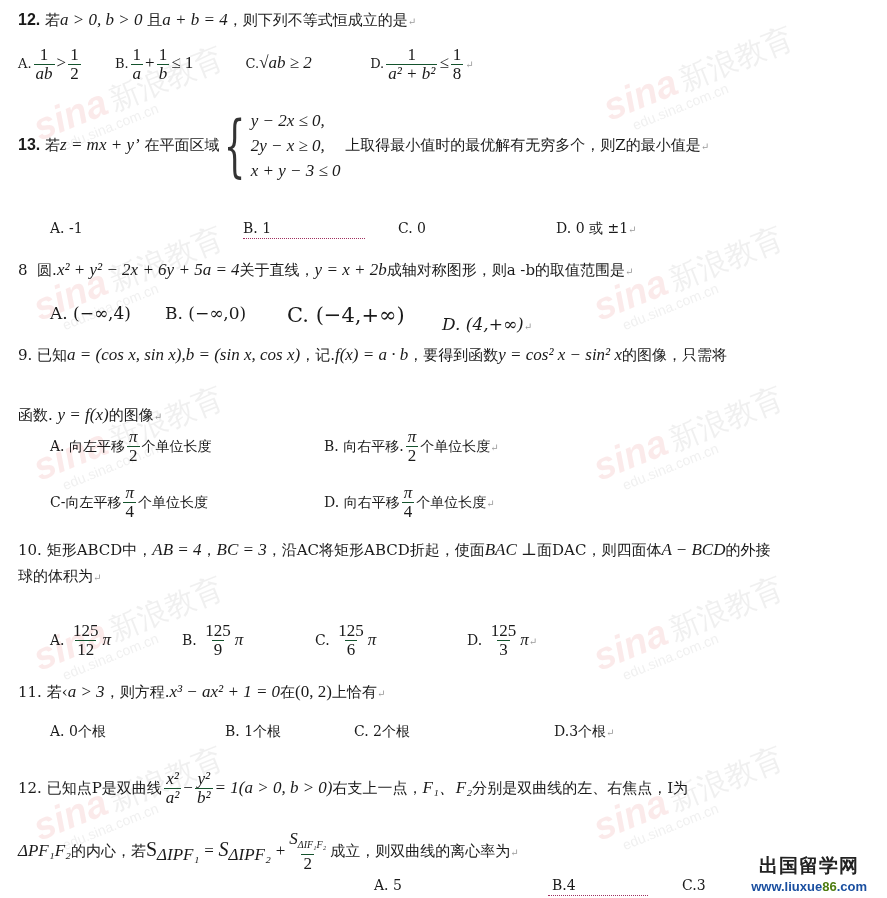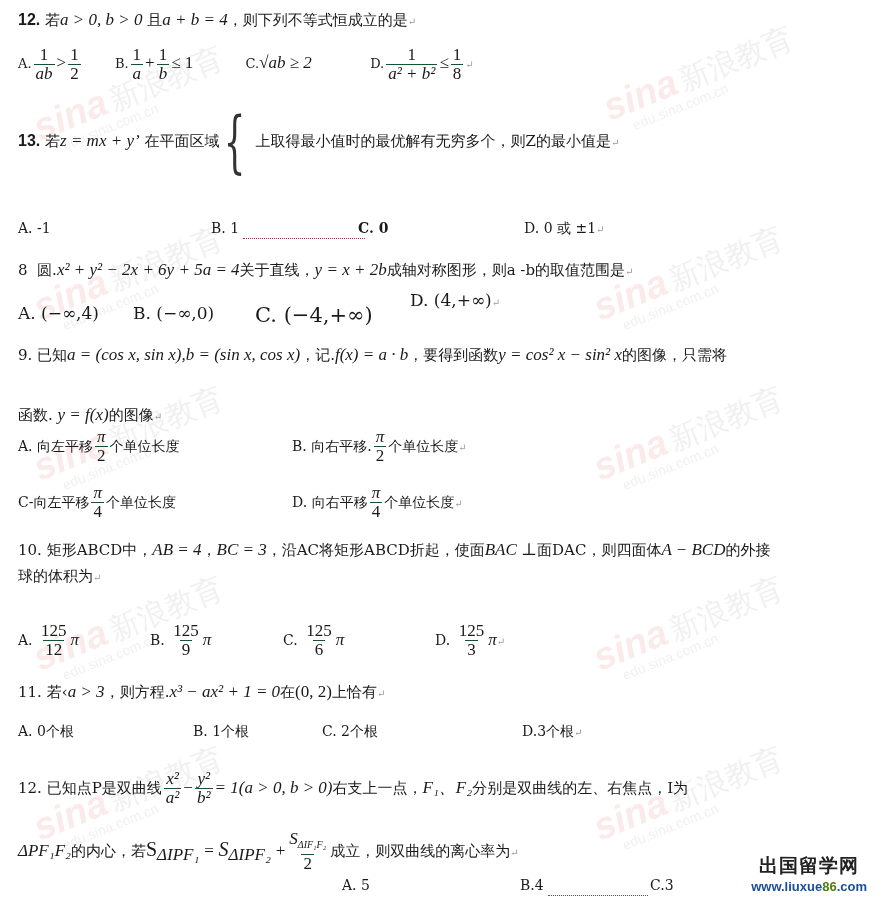--- a/index.html
+++ b/index.html
@@ -2,21 +2,21 @@
 <html><head>
 <meta charset="utf-8">
 <style>
   html, body { margin: 0; padding: 0; background: #ffffff; }
   body { width: 887px; height: 898px; position: relative; overflow: hidden;
          font-family: "DejaVu Serif", "Liberation Serif", serif; color: #1a1a1a; }
   .line { position: absolute; left: 18px; font-size: 15px; white-space: nowrap; line-height: 20px; }
   .m { font-family: "Liberation Serif", "DejaVu Serif", serif; font-style: italic; font-size: 17px; }
   .n { font-family: "Liberation Serif", serif; font-size: 17px; }
   .qnum { font-family: "Liberation Sans", sans-serif; font-weight: bold; font-size: 16px; }
-  .opt { position: absolute; font-size: 14px; white-space: nowrap; }
+  .opt { position: absolute; font-size: 14px; white-space: nowrap; margin-left: 32px; }
   .frac { display: inline-flex; flex-direction: column; align-items: center; vertical-align: middle;
           font-family: "Liberation Serif", serif; font-size: 17px; line-height: 18px; margin: 0 2px; }
   .frac .num { padding: 0 2px; }
   .frac .den { border-top: 1px solid #14532d; padding: 0 2px; font-style: italic; }
   .frac .den.up { font-style: normal; }
   .mark { color: #999; font-size: 10px; }
   .brace { display: inline-block; vertical-align: middle; font-size: 68px; line-height: 68px; font-family: "DejaVu Serif", serif; font-weight: 100; color: #333; transform: scaleX(0.5); margin: 0 -6px; }
   .system { display: inline-flex; flex-direction: column; vertical-align: middle; font-family: "Liberation Serif", serif; font-style: italic; font-size: 17px; line-height: 25px; }
   .dotted { display: inline-block; border-bottom: 1px dotted #a03060; vertical-align: bottom; height: 2px; }
   .watermark { position: absolute; color: rgba(230,120,120,0.12); font-family: "Liberation Sans", sans-serif;
@@ -79,36 +79,40 @@
       </span><span class="n">≤</span><span class="frac">
         <span class="num">1</span>
         <span class="den up">8</span>
       </span><span class="mark">↵</span>
   </span>
 </div>
 
 <div class="line" style="top:108px;">
   <span class="qnum">13.</span>
   <span>若</span><span class="m">z = mx + y’</span>
-  <span>在平面区域</span><span class="brace">{</span>
+  <span>在平面区域</span><span class="brace">{</span><span class="system">
+      <span>y − 2x ≤ 0,</span>
+      <span>2y − x ≥ 0,</span>
+      <span>x + y − 3 ≤ 0</span>
+    </span>
   <span>上取得最小值时的最优解有无穷多个，则Z的最小值是</span><span class="mark">↵</span>
 </div>
 <div class="opt" style="left:18px;top:220px;">A.  -1</div>
 <div class="opt" style="left:211px;top:220px;">B.  1</div>
 <div class="dotted" style="position:absolute;left:243px;top:236px;width:122px;"></div>
-<div class="opt" style="left:358px;top:220px;font-weight:bold;">C.  0</div>
+<div class="opt" style="left:366px;top:220px;">C.  0</div>
 <div class="opt" style="left:524px;top:220px;"><span>D. 0 或 ±1</span><span class="mark">↵</span></div>
 
 <div class="line" style="top:260px;">
   <span>8</span>&nbsp;&nbsp;<span>圆.</span><span class="m">x² + y² − 2x + 6y + 5a = 4</span><span>关于直线，</span><span class="m">y = x + 2b</span><span>成轴对称图形，则a -b的取值范围是</span><span class="mark">↵</span>
 </div>
 <div class="opt" style="left:18px;top:303px;font-size:17px;">A. (−∞,4)</div>
 <div class="opt" style="left:133px;top:303px;font-size:17px;">B. (−∞,0)</div>
 <div class="opt" style="left:255px;top:303px;font-size:21px;">C.  (−4,+∞)</div>
-<div class="opt" style="left:410px;top:290px;font-size:17px;"><span>D. (4,+∞)</span><span class="mark">↵</span></div>
+<div class="opt" style="left:410px;top:314px;font-size:17px;font-style:italic;"><span>D. (4,+∞)</span><span class="mark">↵</span></div>
 
 <div class="line" style="top:345px;">
   <span>9.</span> <span>已知</span><span class="m">a = (cos x, sin x),</span><span class="m">b = (sin x, cos x)</span><span>，记.</span><span class="m">f(x) = a · b</span><span>，要得到函数</span><span class="m">y = cos² x − sin² x</span><span>的图像，只需将</span>
 </div>
 <div class="line" style="top:405px;">
   <span>函数.</span> <span class="m">y = f(x)</span><span>的图像</span><span class="mark">↵</span>
 </div>
 <div class="opt" style="left:18px;top:428px;">
   <span>A. 向左平移</span><span class="frac">
       <span class="num m">π</span>

